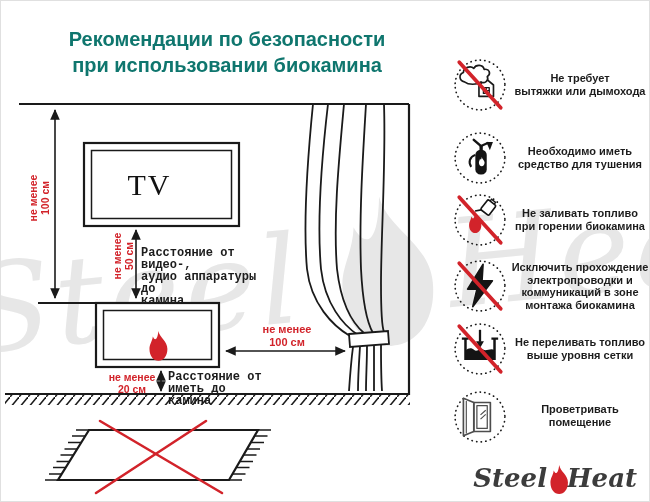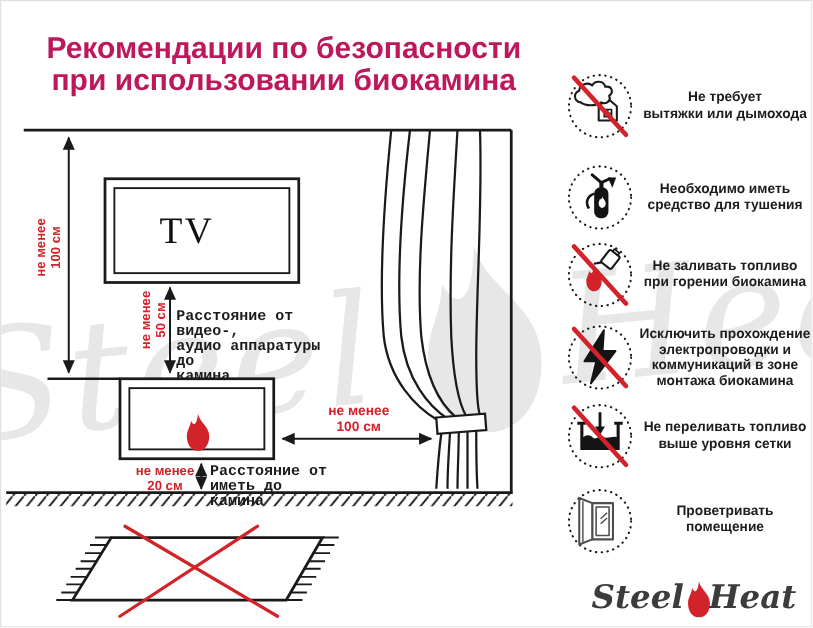--- a/index.html
+++ b/index.html
@@ -4,21 +4,21 @@
 <style>
   html,body{margin:0;padding:0;background:#fff;}
   .canvas{
     position:relative;width:650px;height:502px;background:#fff;overflow:hidden;
     font-family:"Liberation Sans",sans-serif;box-sizing:border-box;border:1px solid #e0e0e0;
   }
   .abs{position:absolute;}
   .z2{z-index:2;}
   .title{
     left:0;top:25px;width:452px;text-align:center;
-    font-weight:700;font-size:24px;line-height:26px;color:#be185d;white-space:pre-line;
+    font-weight:700;font-size:20px;line-height:26px;color:#0f766e;white-space:pre-line;
   }
   .red-label{
     color:#d2232a;font-weight:700;font-size:10.5px;line-height:12px;
     text-align:center;white-space:pre-line;
   }
   .desc-label{
     color:#1c1c1c;font-weight:600;font-size:12px;line-height:12px;
     text-align:left;white-space:pre-line;font-family:Liberation Mono, monospace;
   }
   .rot{transform:rotate(-90deg);}

